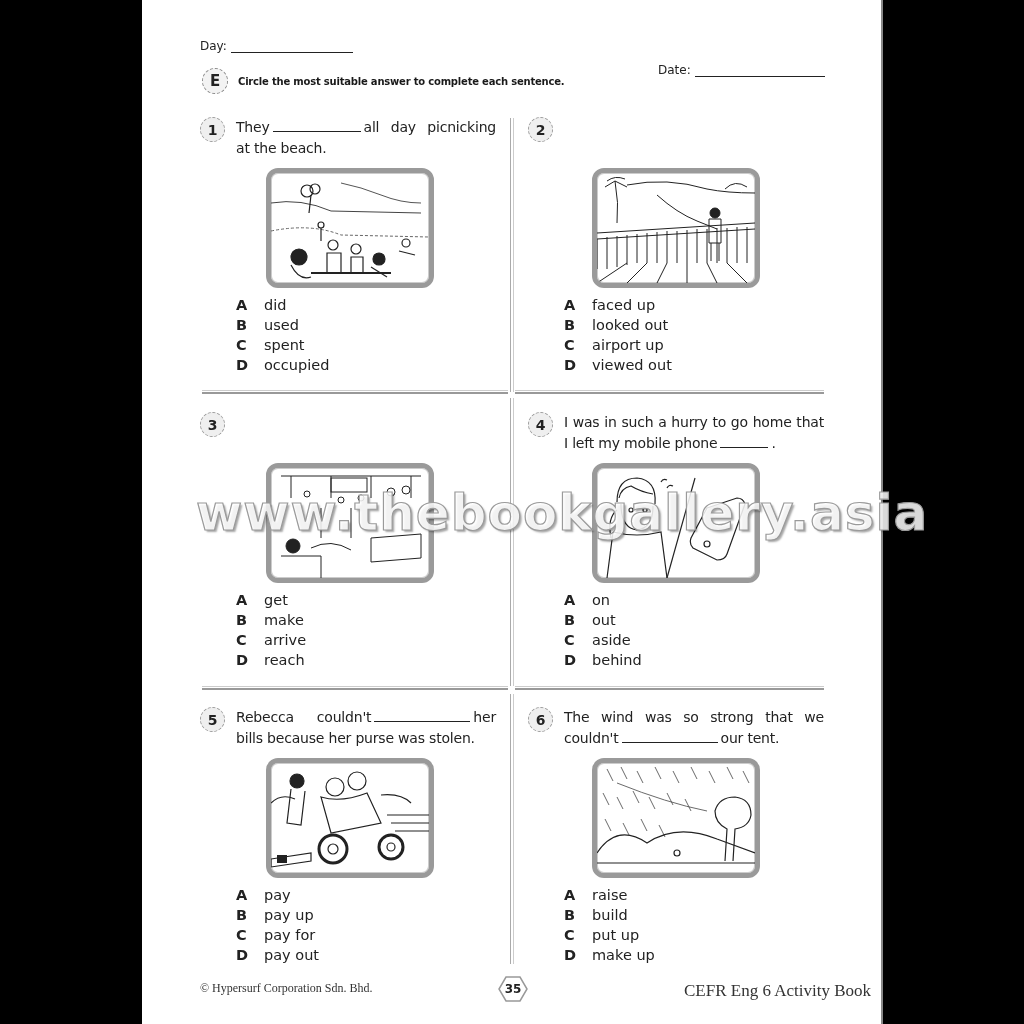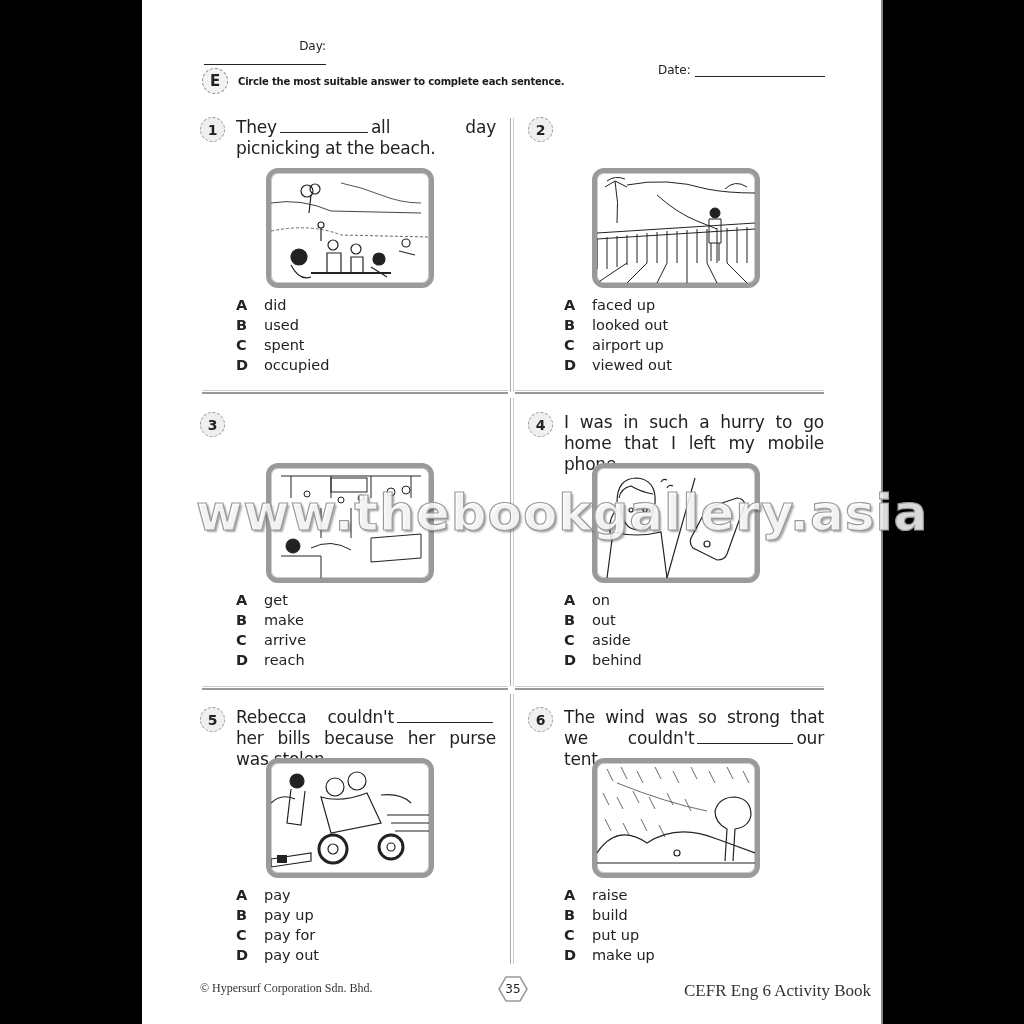--- a/index.html
+++ b/index.html
@@ -8,21 +8,21 @@
 
   .page {
     position: absolute; left: 142px; top: 0; width: 741px; height: 1024px;
     background: #fff;
   }
   .page-edge { position: absolute; right: 0; top: 0; width: 2px; height: 100%; background: #888; }
 
   
   .field { position: absolute; top: 39px; font-size: 12px; color: #222; display: flex; align-items: flex-end; }
   .field .line { display: inline-block; border-bottom: 1px solid #222; height: 12px; margin-left: 4px; }
-  .day-field { left: 58px; flex-direction: column; }
+  .day-field { left: 58px; }
   .day-field .line { width: 122px; }
   .date-field { left: 516px; margin-top: 24px; }
   .date-field .line { width: 130px; }
 
   .instruction { position: absolute; left: 60px; top: 68px; display: flex; align-items: center; }
   .badge-e {
     width: 26px; height: 26px; border: 1.5px dashed #888; border-radius: 50%;
     display: flex; align-items: center; justify-content: center;
     font-weight: bold; font-size: 15px; color: #222; background: #f3f3f3;
   }
@@ -46,21 +46,21 @@
   .q.r1 { top: 117px; }
   .q.r2 { top: 412px; }
   .q.r3 { top: 707px; }
 
   .q-head { display: flex; align-items: flex-start; }
   .q-num {
     flex: 0 0 auto; width: 25px; height: 25px; border: 1.5px dashed #999; border-radius: 50%;
     display: flex; align-items: center; justify-content: center;
     font-weight: bold; font-size: 14px; background: #efefef; color: #222; margin-top: 0px;
   }
-  .q-text { margin-left: 11px; font-size: 17px; line-height: 21px; color: #222; width: 260px; letter-spacing: -0.2px; }
+  .q-text { margin-left: 11px; font-size: 14px; line-height: 21px; color: #222; width: 260px; letter-spacing: -0.2px; }
   .q-text .blank { display: inline-block; width: 88px; border-bottom: 1px solid #222; height: 12px; margin: 0 3px; }
   .q-text .blank.short { width: 48px; }
   .q-text .blank.mid { width: 96px; }
   .q-text.justify { text-align: justify; text-align-last: left; }
 
   .pic {
     position: absolute; left: 66px; top: 51px; width: 168px; height: 120px;
     border: 5px solid #9a9a9a; border-radius: 12px; background: #fff;
     overflow: hidden;
     box-shadow: inset 0 0 0 1px #ccc;
@@ -70,21 +70,21 @@
   .opts { position: absolute; left: 36px; top: 178px; }
   .opt { display: flex; font-size: 14.5px; line-height: 20px; color: #222; }
   .opt .letter { width: 28px; font-weight: bold; }
 
   
   .footer-left { position: absolute; left: 58px; top: 981px; font-family: Liberation Serif, serif; font-size: 12px; color: #333; }
   .footer-right { position: absolute; left: 542px; top: 981px; font-family: "Liberation Serif", serif; font-size: 17px; color: #333; }
   .page-num {
     position: absolute; left: 356px; top: 976px; width: 30px; height: 26px;
     display: flex; align-items: center; justify-content: center;
-    font-size: 12px; font-weight: normal; color: #222;
+    font-size: 12px; font-weight: bold; color: #222;
   }
   .page-num svg { position: absolute; left: 0; top: 0; }
   .page-num span { position: relative; }
 
   
   .watermark {
     position: absolute; left: 196px; top: 484px; font-size: 50px; font-weight: bold;
     color: rgba(255,255,255,0.85); letter-spacing: 1px;
     -webkit-text-stroke: 1.2px #9a9a9a;
     text-shadow: 2px 2px 2px rgba(0,0,0,0.35);

